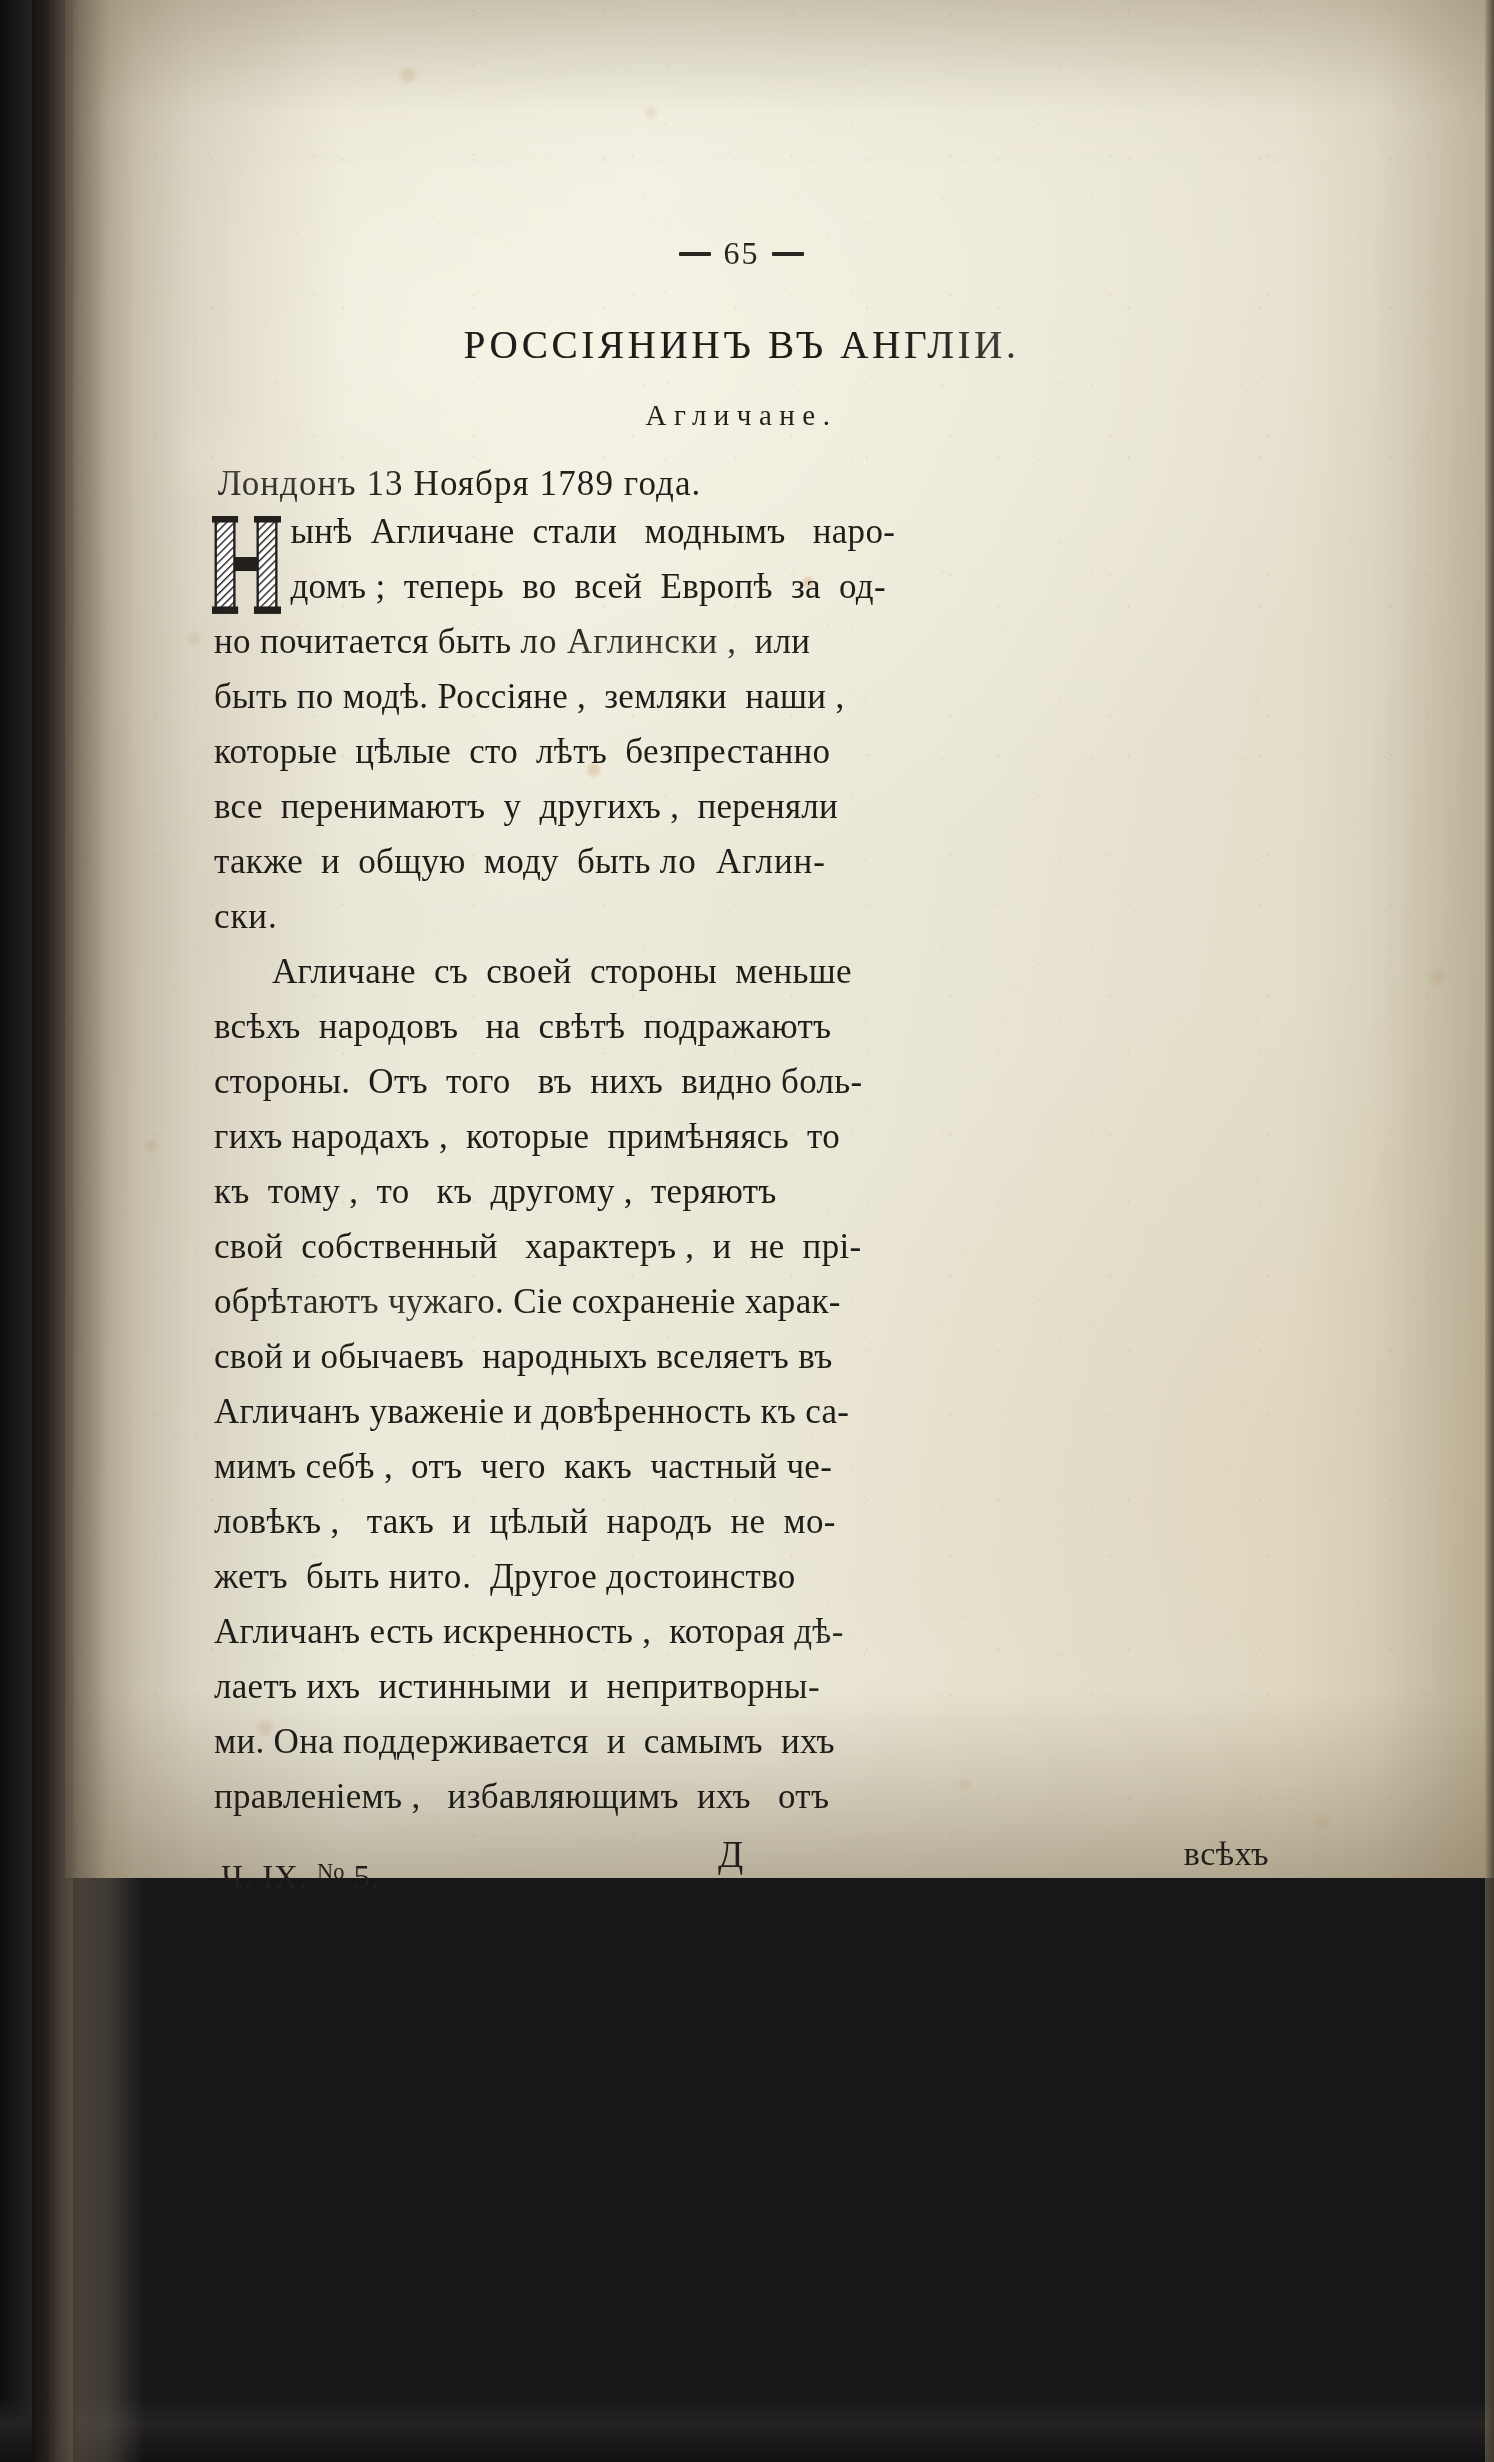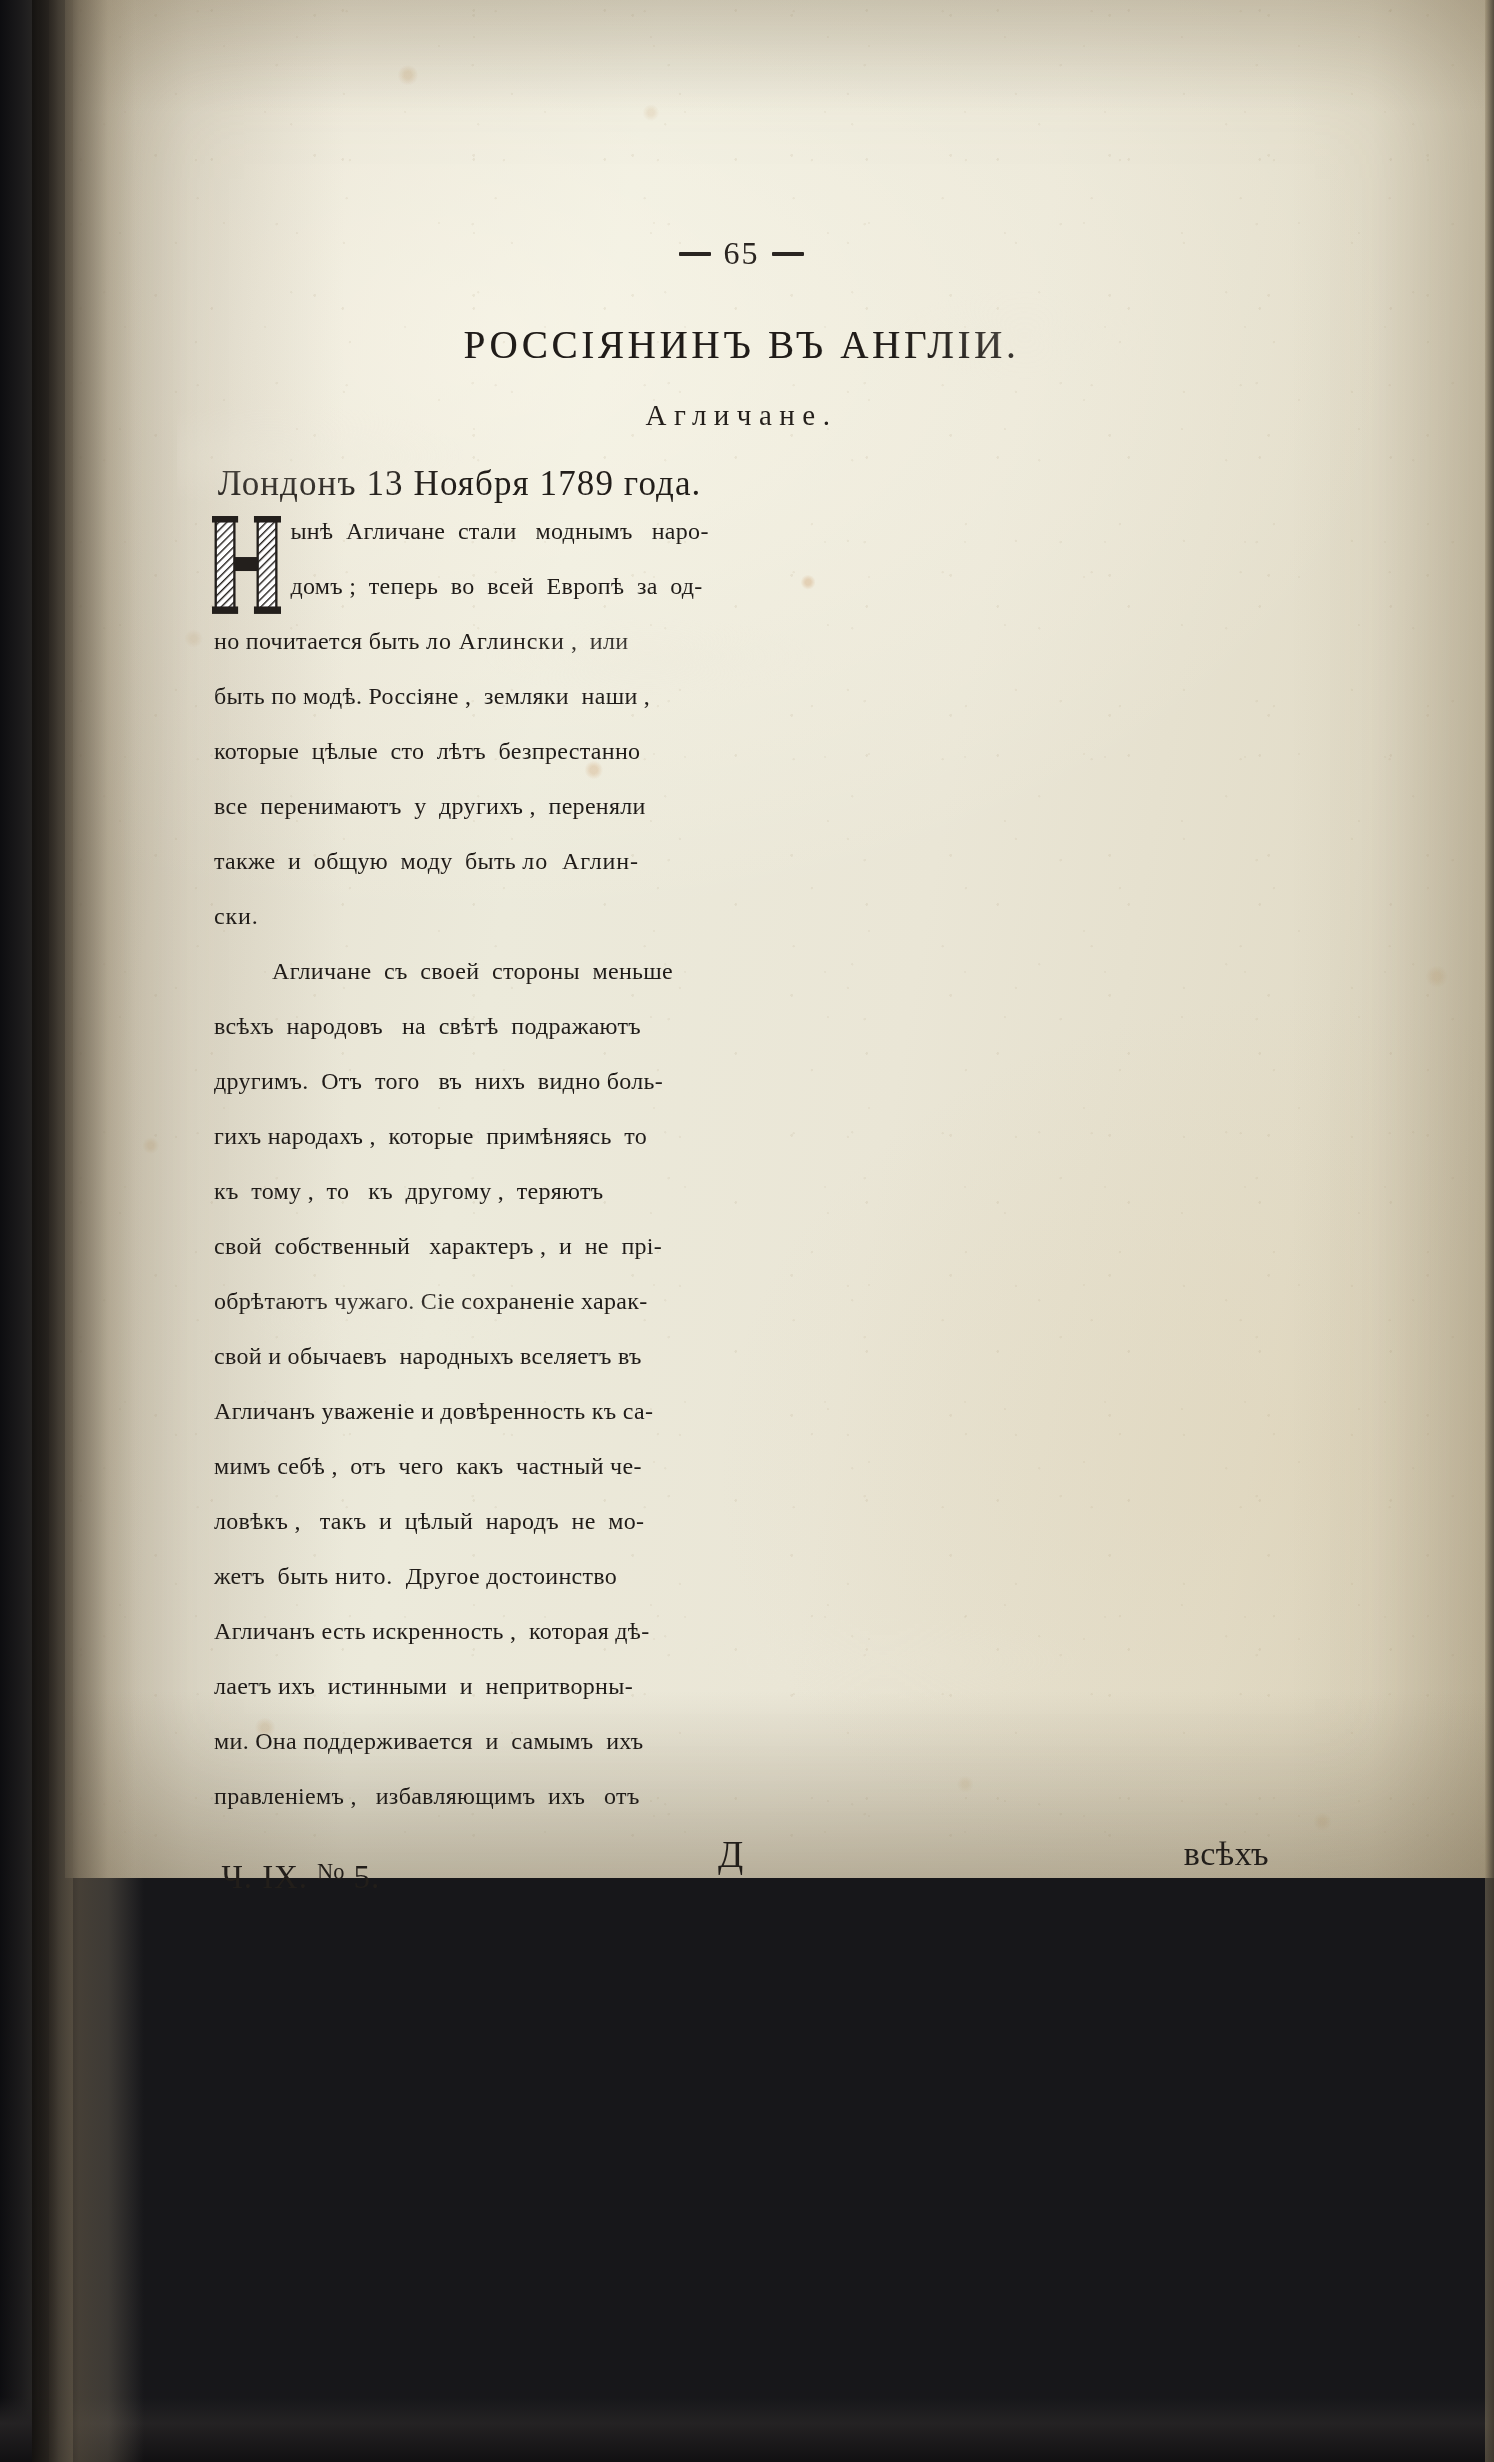--- a/index.html
+++ b/index.html
@@ -180,21 +180,21 @@
     margin: 32px 0 0 0;
     text-align: left;
     font-size: 35px;
     letter-spacing: 1.1px;
     color: #221e1a;
     padding-left: 3.7px;
   }
 
   .body-text {
     margin: 0;
-    font-size: 24px;
+    font-size: 35px;
     line-height: 55px;
     letter-spacing: 0.3px;
     color: #201c19;
   }
   .body-text .ln {
     display: block;
     white-space: pre;
   }
   .ital { letter-spacing: 0.9px; }
   .dropcap {
@@ -319,21 +319,21 @@
         <span class="ln">быть по модѣ. Россіяне ,  земляки  наши ,</span>
         <span class="ln">которые  цѣлые  сто  лѣтъ  безпрестанно</span>
         <span class="ln">все  перенимаютъ  у  другихъ ,  переняли</span>
         <span class="ln"><span>также  и  общую  моду  быть </span><span class="ital">ло  Аглин-</span></span>
         <span class="ln ital">ски.</span>
       </div>
 
       <div class="body-text">
         <span class="ln"><span class="para-indent"></span><span>Агличане  съ  своей  стороны  меньше</span></span>
         <span class="ln">всѣхъ  народовъ   на  свѣтѣ  подражаютъ</span>
-        <span class="ln">другимъ.  Отъ  того   въ  нихъ  видно боль-</span>
+        <span class="ln">стороны.  Отъ  того   въ  нихъ  видно боль-</span>
         <span class="ln">гихъ народахъ ,  которые  примѣняясь  то</span>
         <span class="ln">къ  тому ,  то   къ  другому ,  теряютъ</span>
         <span class="ln">свой  собственный   характеръ ,  и  не  прі-</span>
         <span class="ln">обрѣтаютъ чужаго. Сіе сохраненіе харак-</span>
         <span class="ln">свой и обычаевъ  народныхъ вселяетъ въ</span>
         <span class="ln">Агличанъ уваженіе и довѣренность къ са-</span>
         <span class="ln">мимъ себѣ ,  отъ  чего  какъ  частный че-</span>
         <span class="ln">ловѣкъ ,   такъ  и  цѣлый  народъ  не  мо-</span>
         <span class="ln"><span>жетъ  быть </span><span class="ital">нито.</span><span>  Другое достоинство</span></span>
         <span class="ln">Агличанъ есть искренность ,  которая дѣ-</span>

